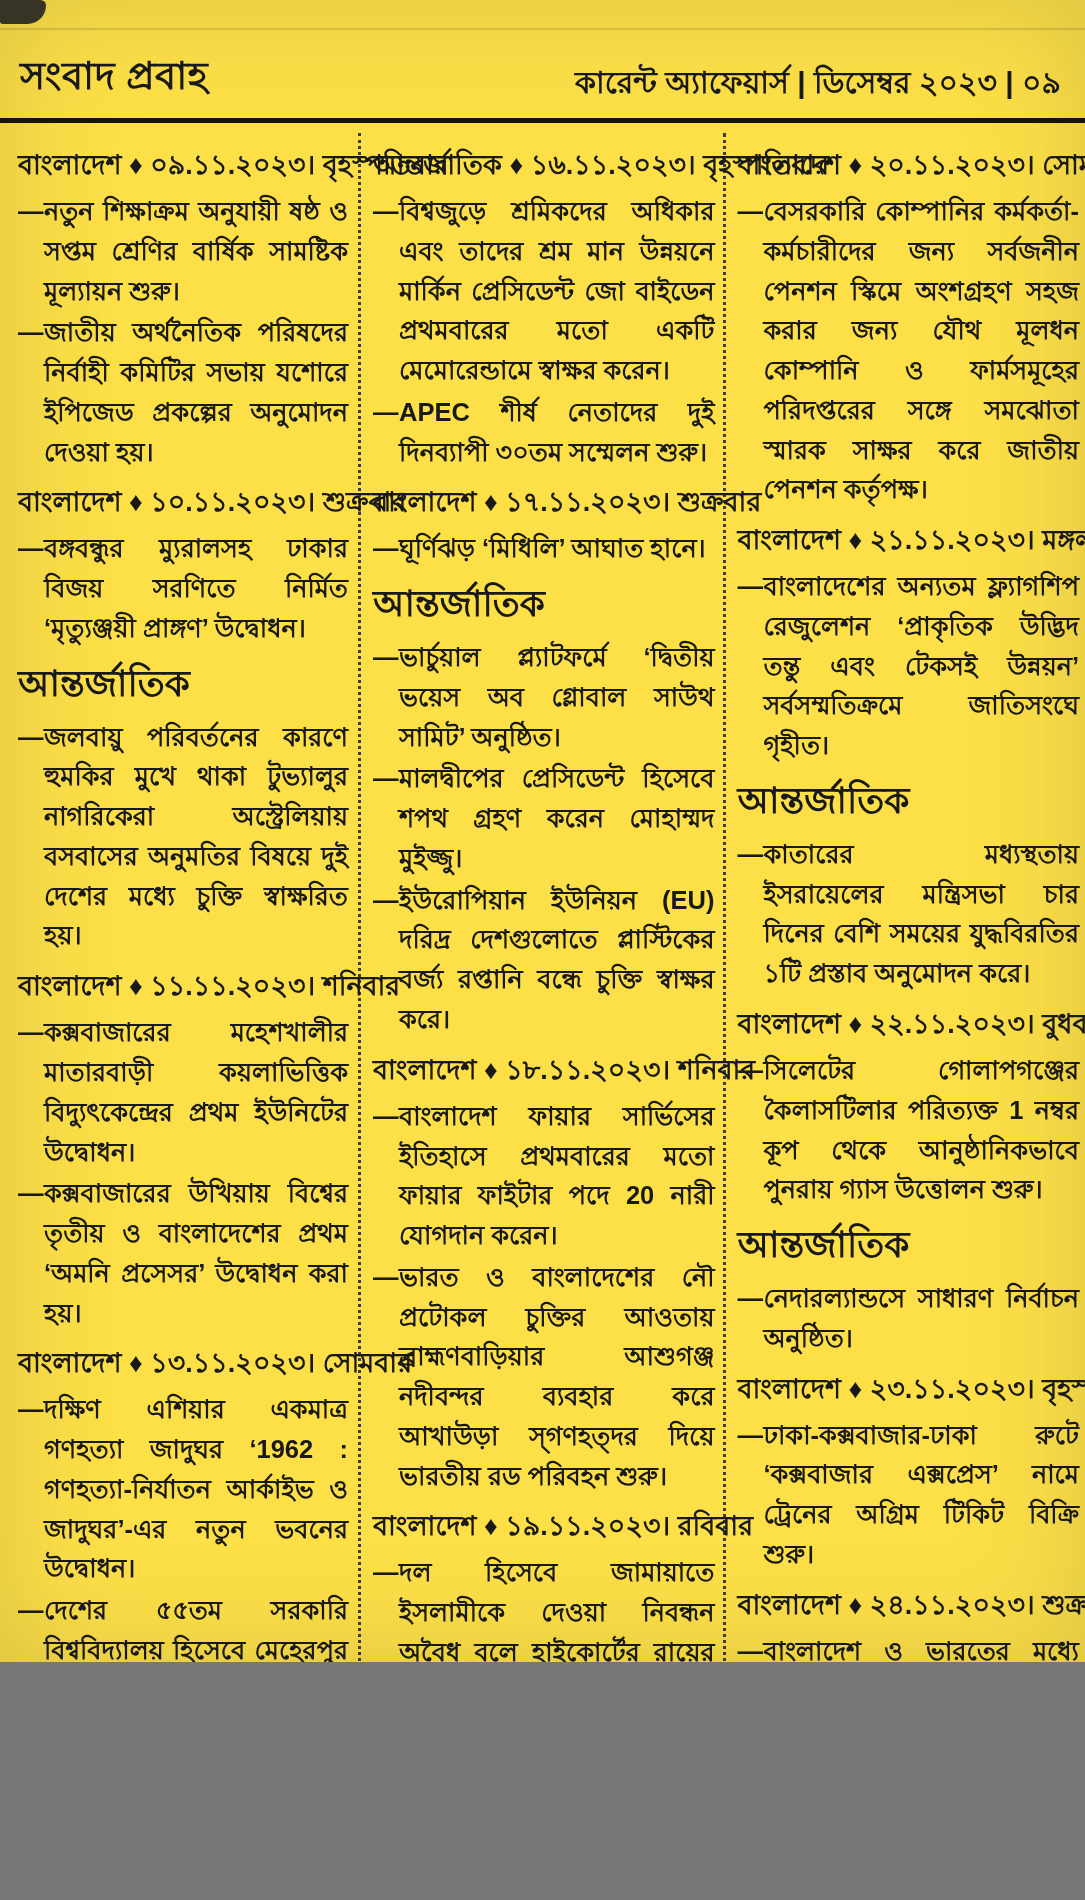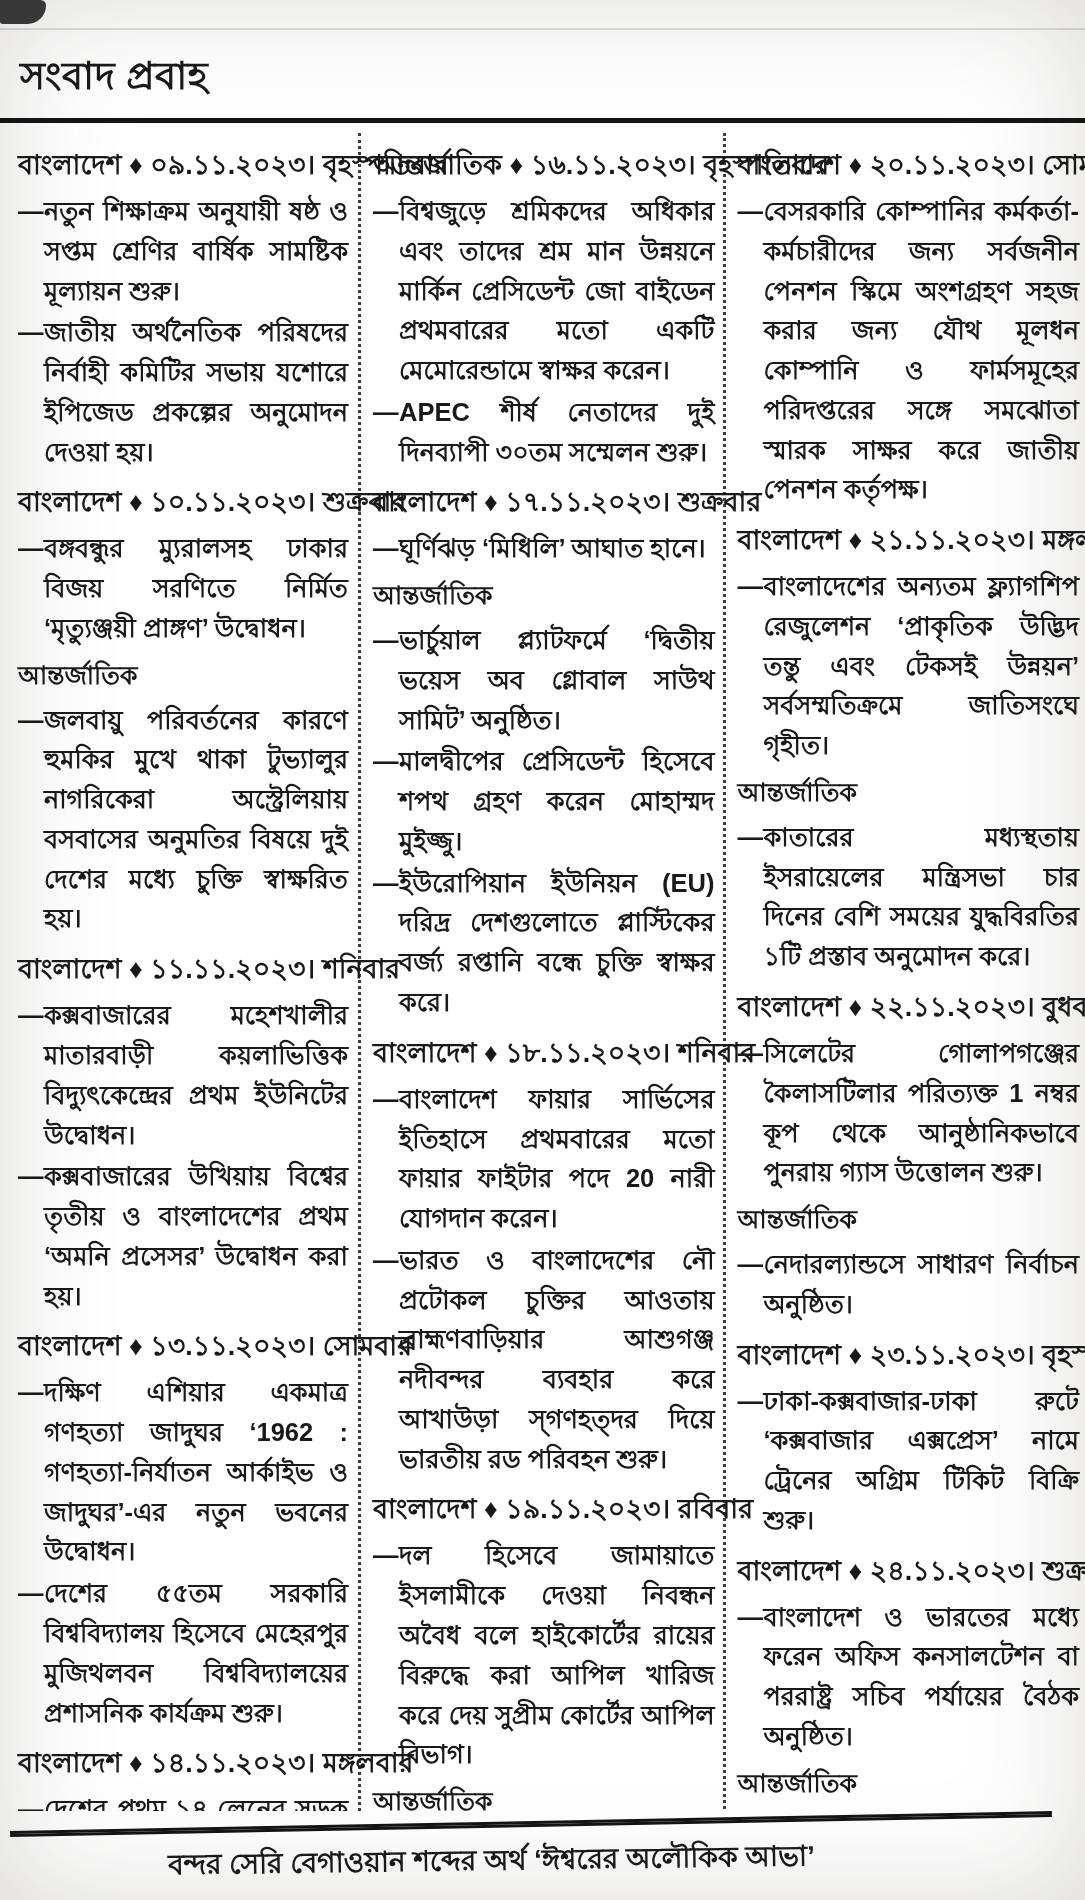--- a/index.html
+++ b/index.html
@@ -1,20 +1,20 @@
 <!DOCTYPE html>
 <html lang="bn"><head>
 <meta charset="utf-8">
 <style>
   html,body{margin:0;padding:0;background:#777;}
   .page{
     position:relative;
-    width:1085px;height:1900px;
+    width:1085px;height:1662px;
     margin:0 auto;
-    background:#ffffff;
+    background:#fde047;
     color:#191919;
     font-family:"Liberation Sans","DejaVu Sans",sans-serif;
     overflow:hidden;
     box-shadow:inset 0 0 120px rgba(60,55,45,.18);
   }
   .page::before{
     content:"";position:absolute;top:28px;left:0;width:100%;height:2px;
     background:rgba(0,0,0,.12);
   }
   .corner-blob{
@@ -33,21 +33,21 @@
     padding:10px 4px 0 16px;
     height:1688px;overflow:hidden;box-sizing:border-box;
   }
   .col{box-sizing:border-box;}
   .col1{width:345px;padding:2px 10px 0 2px;border-right:3px dotted #3c3c3c;}
   .right-wrap{flex:1;display:flex;flex-direction:column;min-width:0;}
   .cols23{display:flex;align-items:stretch;}
   .col2{flex:1;padding:2px 8px 6px 12px;border-right:3px dotted #3c3c3c;min-width:0;}
   .col3{flex:1;padding:2px 2px 6px 12px;min-width:0;}
   .date-head{font-size:27px;font-weight:800;margin:9px 0 3px 0;white-space:nowrap;}
-  .section-head{font-size:25px;font-weight:800;margin:7px 0 2px 0;}
+  .section-head{font-size:36px;font-weight:800;margin:7px 0 2px 0;}
   .news-item{display:flex;font-size:25.5px;line-height:1.56;font-weight:600;margin:2px 0;}
   .news-item .dash{flex:0 0 26px;font-weight:800;}
   .news-item .item-text{flex:1;text-align:justify;}
   
   .footer-rule{
     width:96%;margin:10px auto 0 10px;height:5px;
     border-top:3px solid #141414;border-bottom:3px solid #141414;
     box-sizing:border-box;
     transform:rotate(-1.1deg);
   }
@@ -58,20 +58,21 @@
   }
 </style>
 </head>
 <body>
 
 <div class="page">
   <div class="corner-blob"></div>
 
   <div class="header">
     <div class="masthead">সংবাদ প্রবাহ</div>
+    <div class="issue-line">কারেন্ট অ্যাফেয়ার্স | ডিসেম্বর ২০২৩ | ০৯</div>
   </div>
   <div class="header-rule"></div>
 
   <div class="content">
     <div class="col col1">
         <div class="date-head">বাংলাদেশ ♦ ০৯.১১.২০২৩। বৃহস্পতিবার</div>
         <div class="news-item">
           <span class="dash">—</span>
           <span class="item-text">নতুন শিক্ষাক্রম অনুযায়ী ষষ্ঠ ও সপ্তম শ্রেণির বার্ষিক সামষ্টিক মূল্যায়ন শুরু।</span>
         </div>

